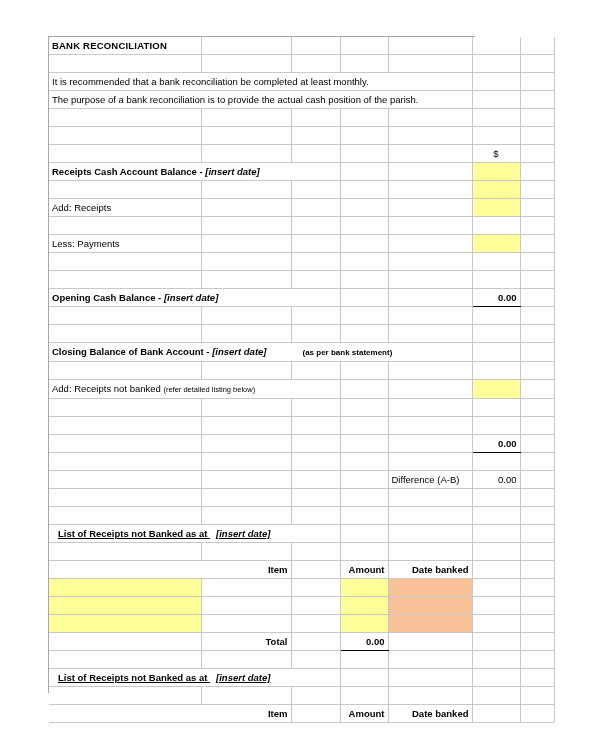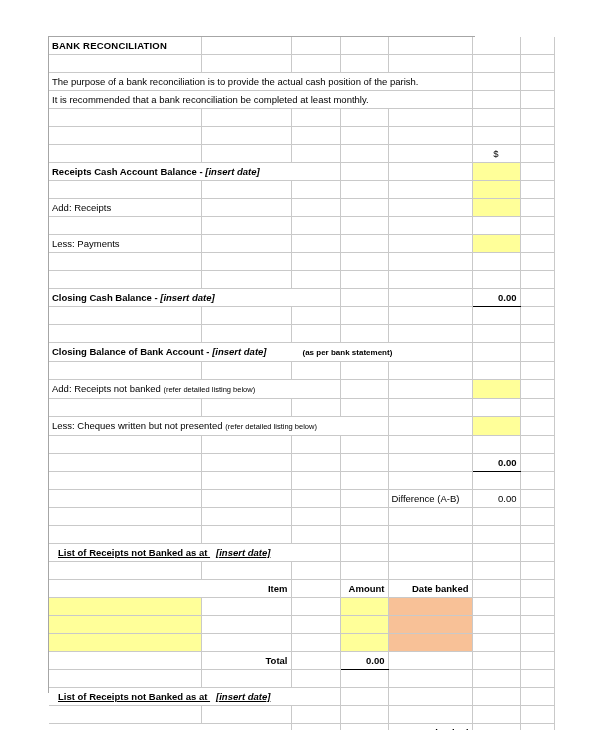--- a/index.html
+++ b/index.html
@@ -113,32 +113,32 @@
       <td></td>
       <td></td>
       <td></td>
       <td></td>
       <td></td>
       <td></td>
       <td></td>
     </tr>
 
     <tr>
+      <td colspan="5" class="lbl spanlabel">It is recommended that a bank reconciliation be completed at least monthly.</td>
+      <td></td>
+      <td></td>
+    </tr>
+
+    <tr>
       <td colspan="5" class="lbl spanlabel">The purpose of a bank reconciliation is to provide the actual cash position of the parish.</td>
       <td></td>
       <td></td>
     </tr>
 
     <tr>
-      <td colspan="5" class="lbl spanlabel">It is recommended that a bank reconciliation be completed at least monthly.</td>
-      <td></td>
-      <td></td>
-    </tr>
-
-    <tr>
       <td></td>
       <td></td>
       <td></td>
       <td></td>
       <td></td>
       <td></td>
       <td></td>
     </tr>
 
     <tr>
@@ -223,21 +223,21 @@
       <td></td>
       <td></td>
       <td></td>
       <td></td>
       <td></td>
       <td></td>
       <td></td>
     </tr>
 
     <tr>
-      <td colspan="3" class="lbl spanlabel"><span class="bold">Closing Cash Balance - </span><span class="ital bold">[insert date]</span></td>
+      <td colspan="3" class="lbl spanlabel"><span class="bold">Opening Cash Balance - </span><span class="ital bold">[insert date]</span></td>
       <td></td>
       <td></td>
       <td class="numcell boxed-num">0.00</td>
       <td></td>
     </tr>
 
     <tr>
       <td></td>
       <td></td>
       <td></td>
@@ -284,26 +284,20 @@
     <tr>
       <td></td>
       <td></td>
       <td></td>
       <td></td>
       <td></td>
       <td></td>
       <td></td>
     </tr>
 
-    <tr>
-      <td colspan="4" class="lbl spanlabel"><span>Less: Cheques written but not presented </span><span class="tiny">(refer detailed listing below)</span></td>
-      <td></td>
-      <td class="yellow"></td>
-      <td></td>
-    </tr>
 
     <tr>
       <td></td>
       <td></td>
       <td></td>
       <td></td>
       <td></td>
       <td></td>
       <td></td>
     </tr>

